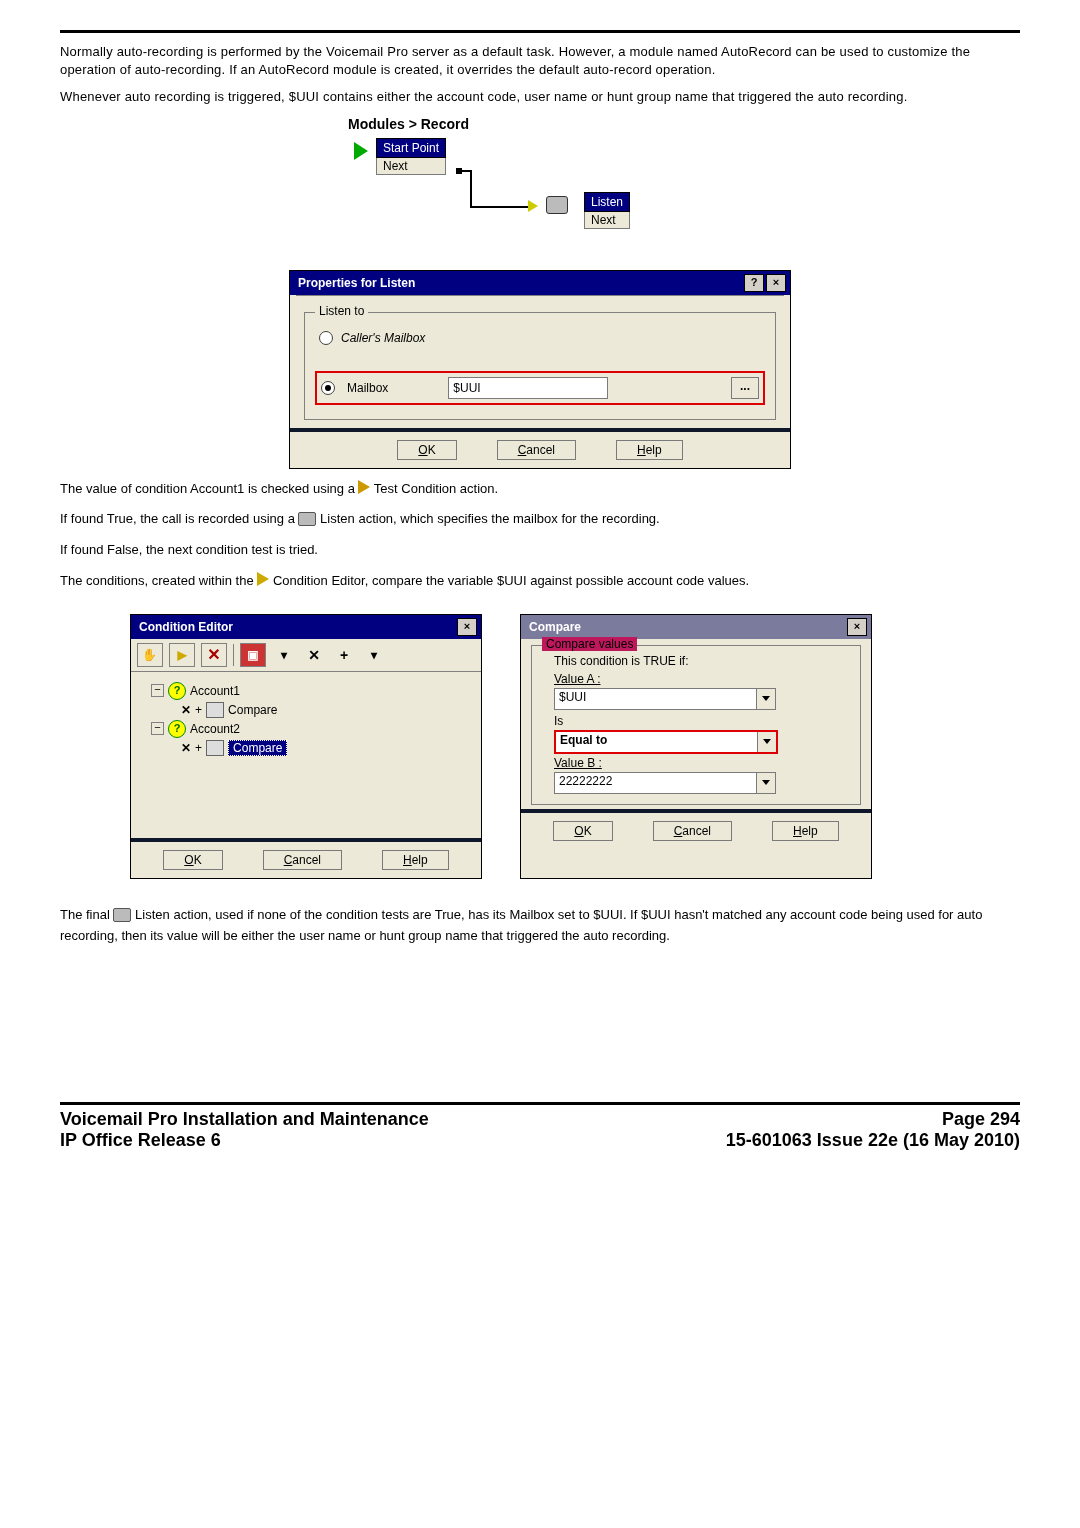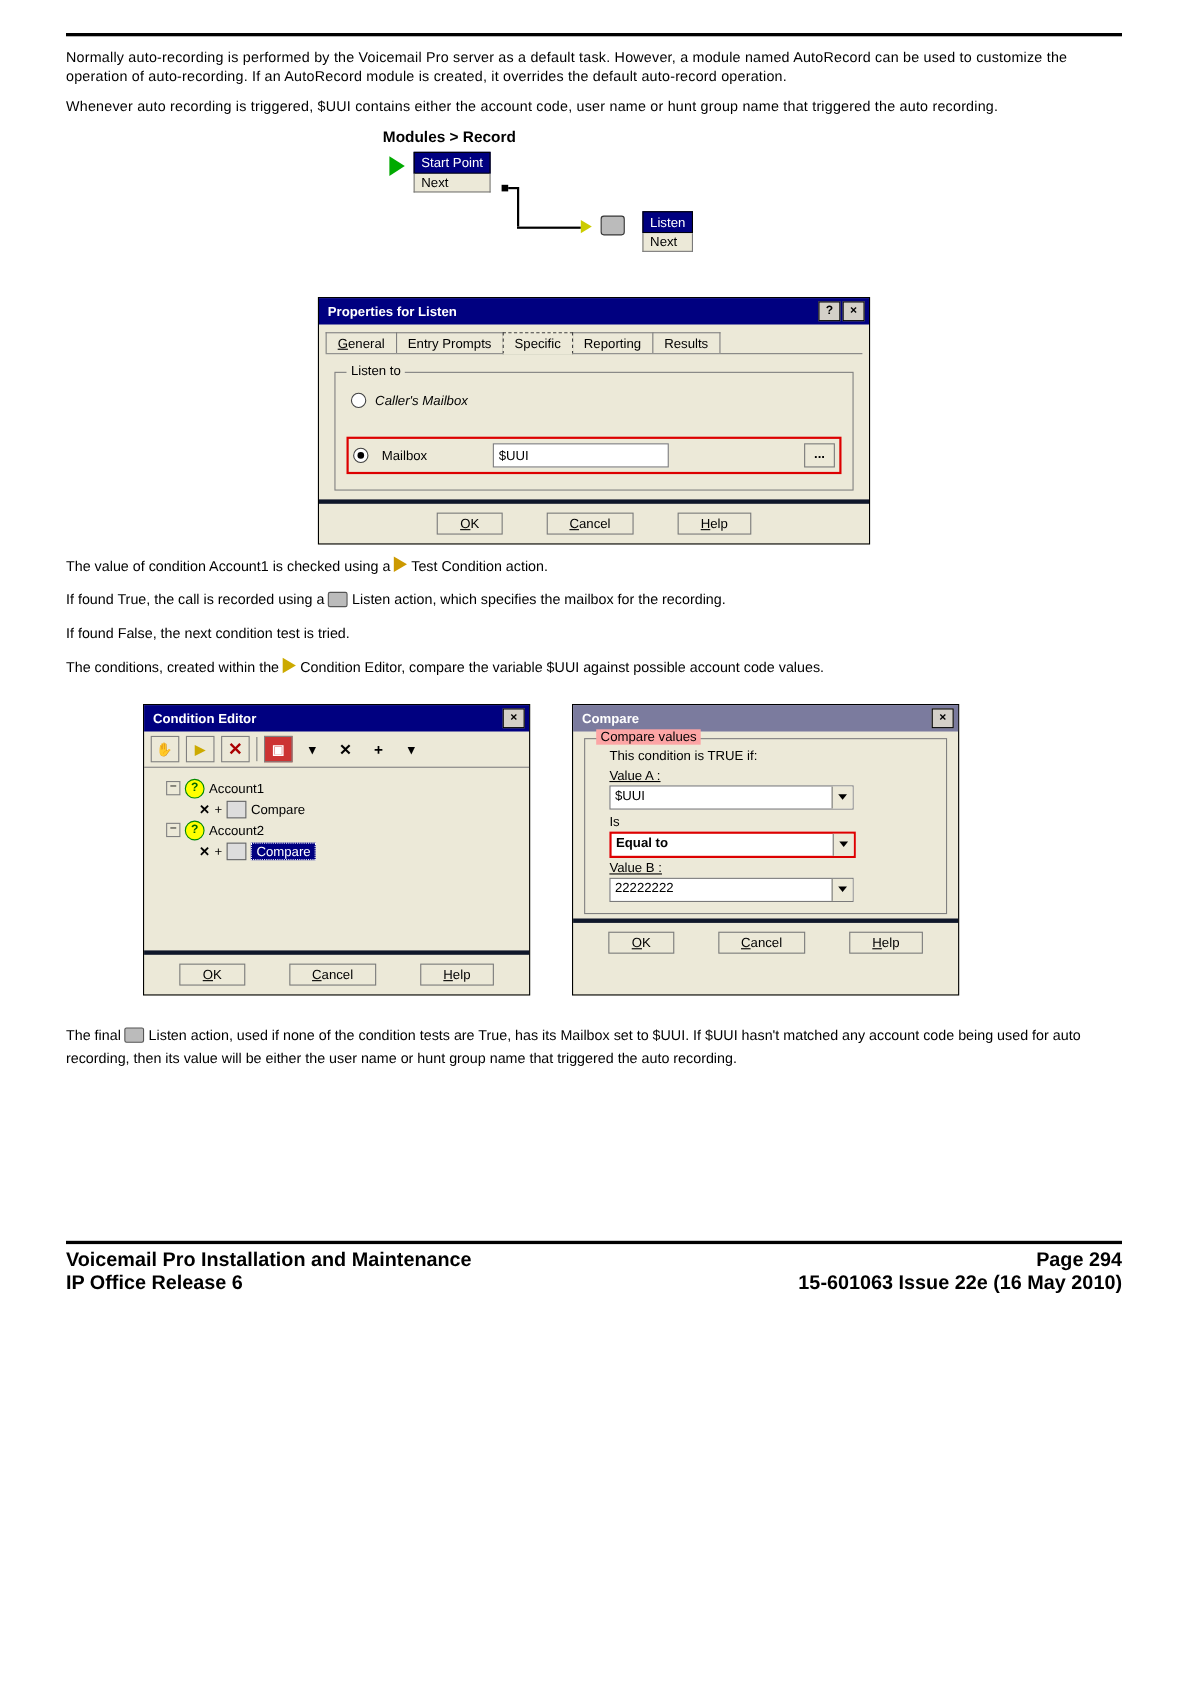--- a/index.html
+++ b/index.html
@@ -314,21 +314,21 @@
     padding: 6px 10px 4px 10px;
   }
   .gb2 {
     border: 1px solid #808080;
     padding: 8px 10px 10px 10px;
     position: relative;
   }
   .gb2 .gb-title {
     position: absolute;
     top: -9px; left: 10px;
-    background: #fca5a5;
+    background: #be185d;
     padding: 0 4px;
     font-size: 12px;
   }
   .field-label {
     font-size: 12px;
     margin: 2px 0;
     text-decoration: underline;
     text-decoration-color: #000;
   }
   .combo {
@@ -399,27 +399,20 @@
       </div>
     </div>
   </div>
 
   <div class="dialog">
     <div class="titlebar">
       <span>Properties for Listen</span>
       <span class="spacer"></span>
       <span class="winbtn">?</span>
       <span class="winbtn">×</span>
-    </div>
-    <div class="tabs">
-      <div class="tab"><span class="underline-mn">G</span><span>eneral</span></div>
-      <div class="tab">Entry Prompts</div>
-      <div class="tab active">Specific</div>
-      <div class="tab">Reporting</div>
-      <div class="tab">Results</div>
     </div>
     <div class="tab-underline"></div>
 
     <div class="groupbox">
       <span class="gb-title">Listen to</span>
       <div class="radio-row">
         <span class="radio"></span>
         <span>Caller's Mailbox</span>
       </div>
       <div style="height:22px"></div>

